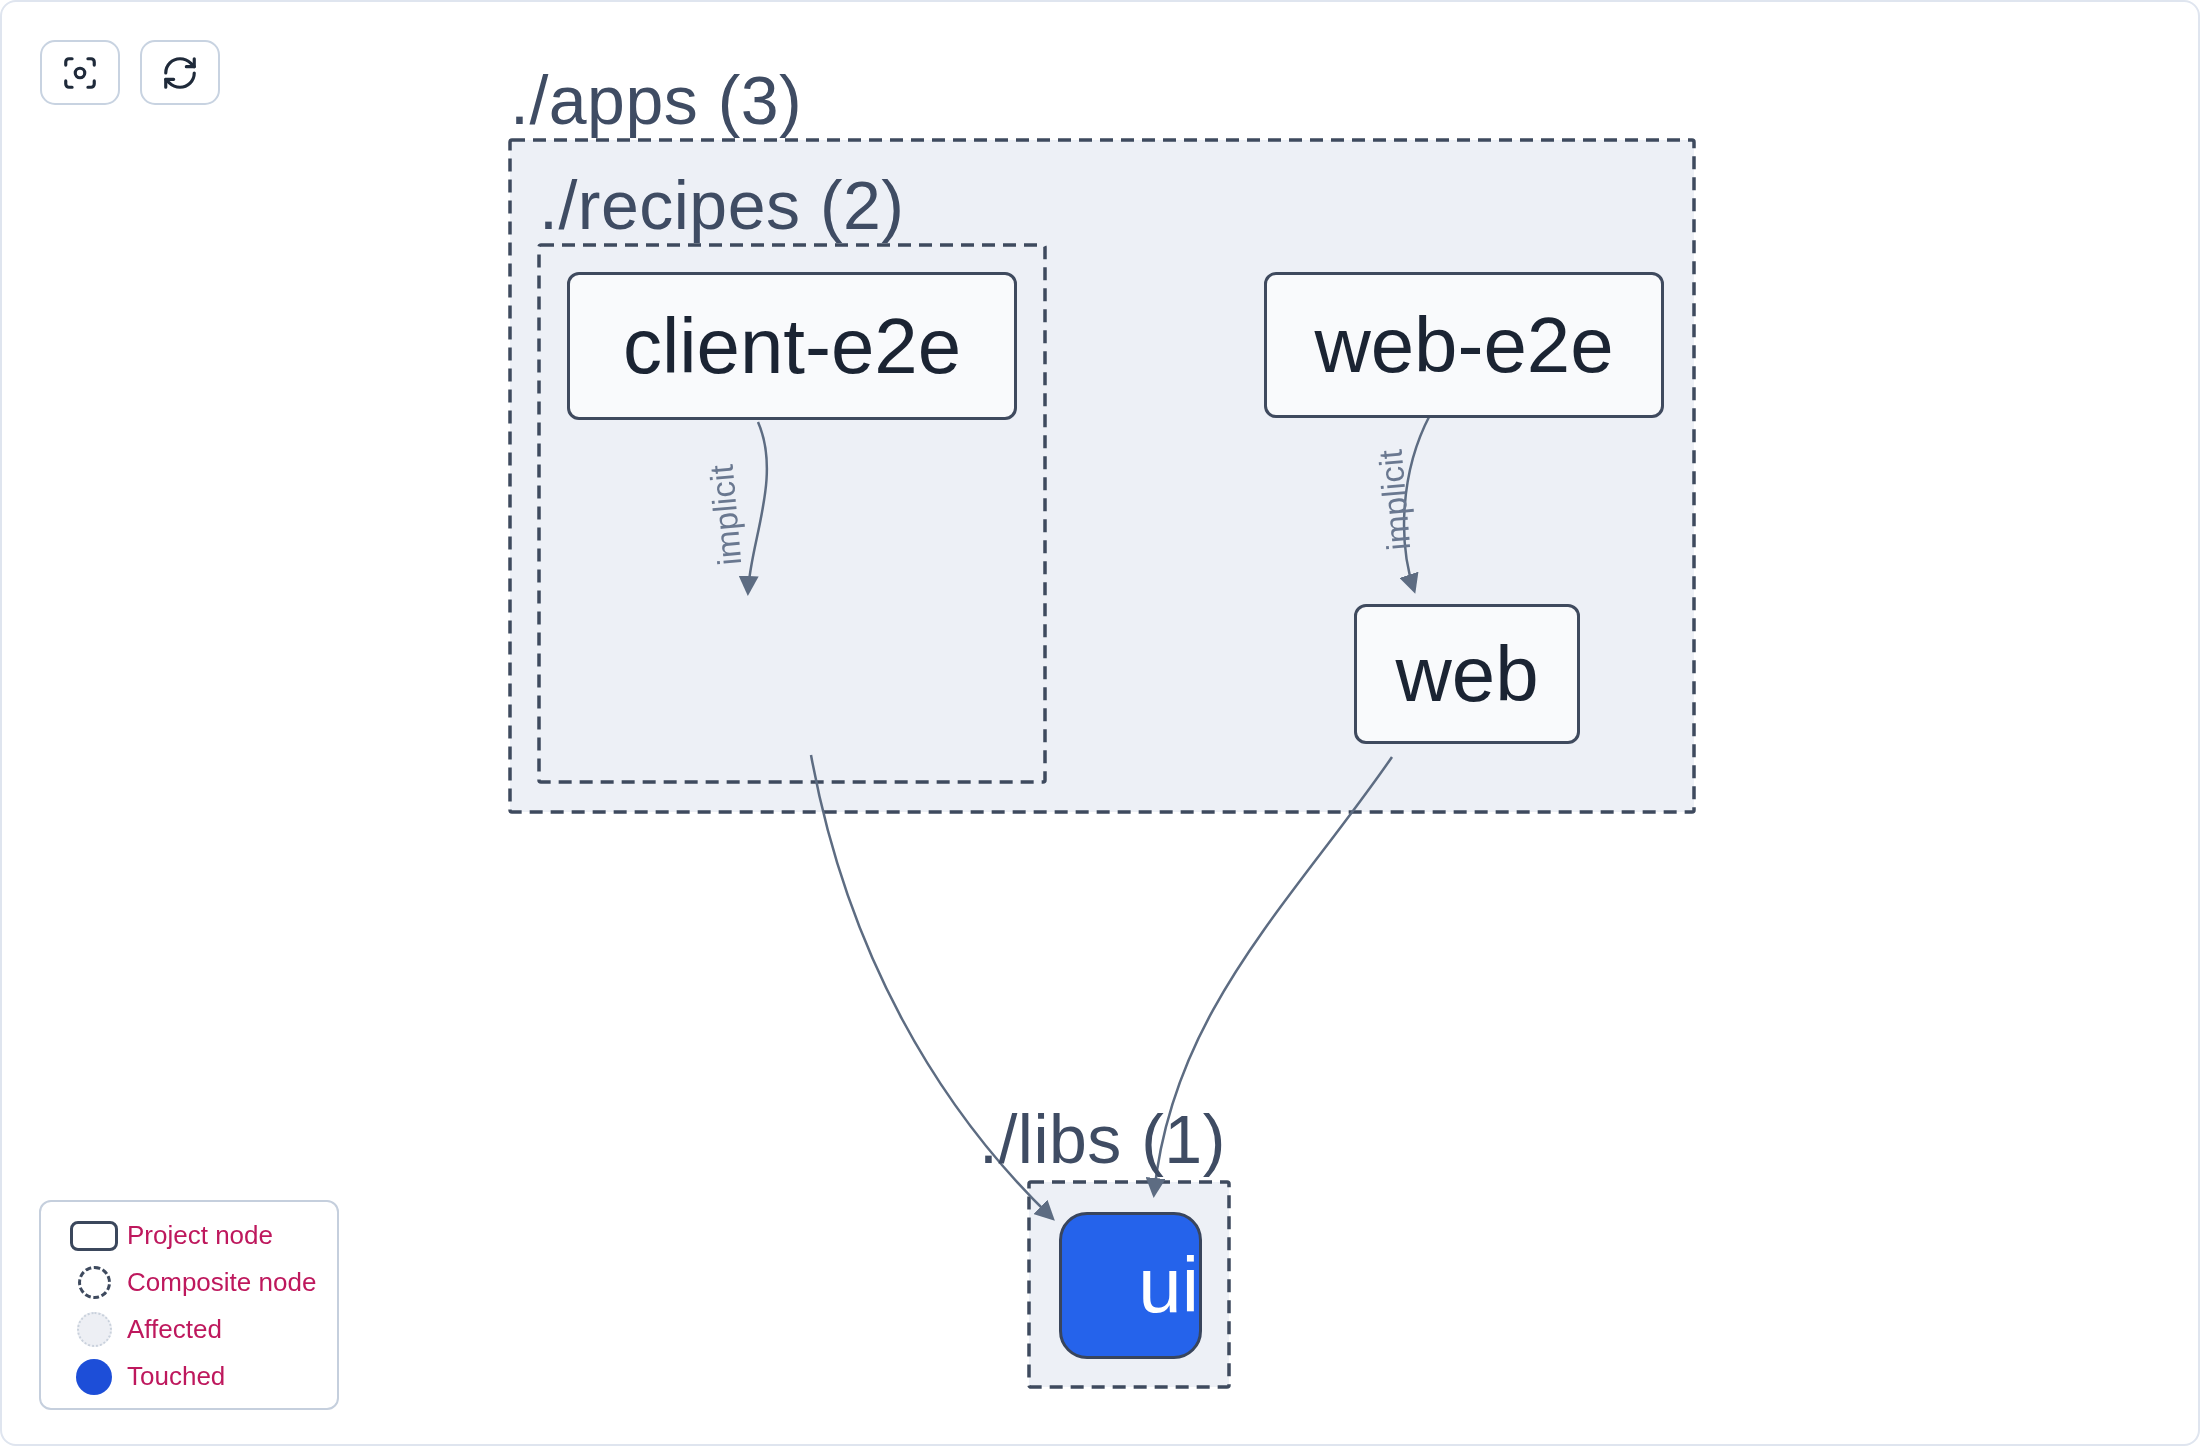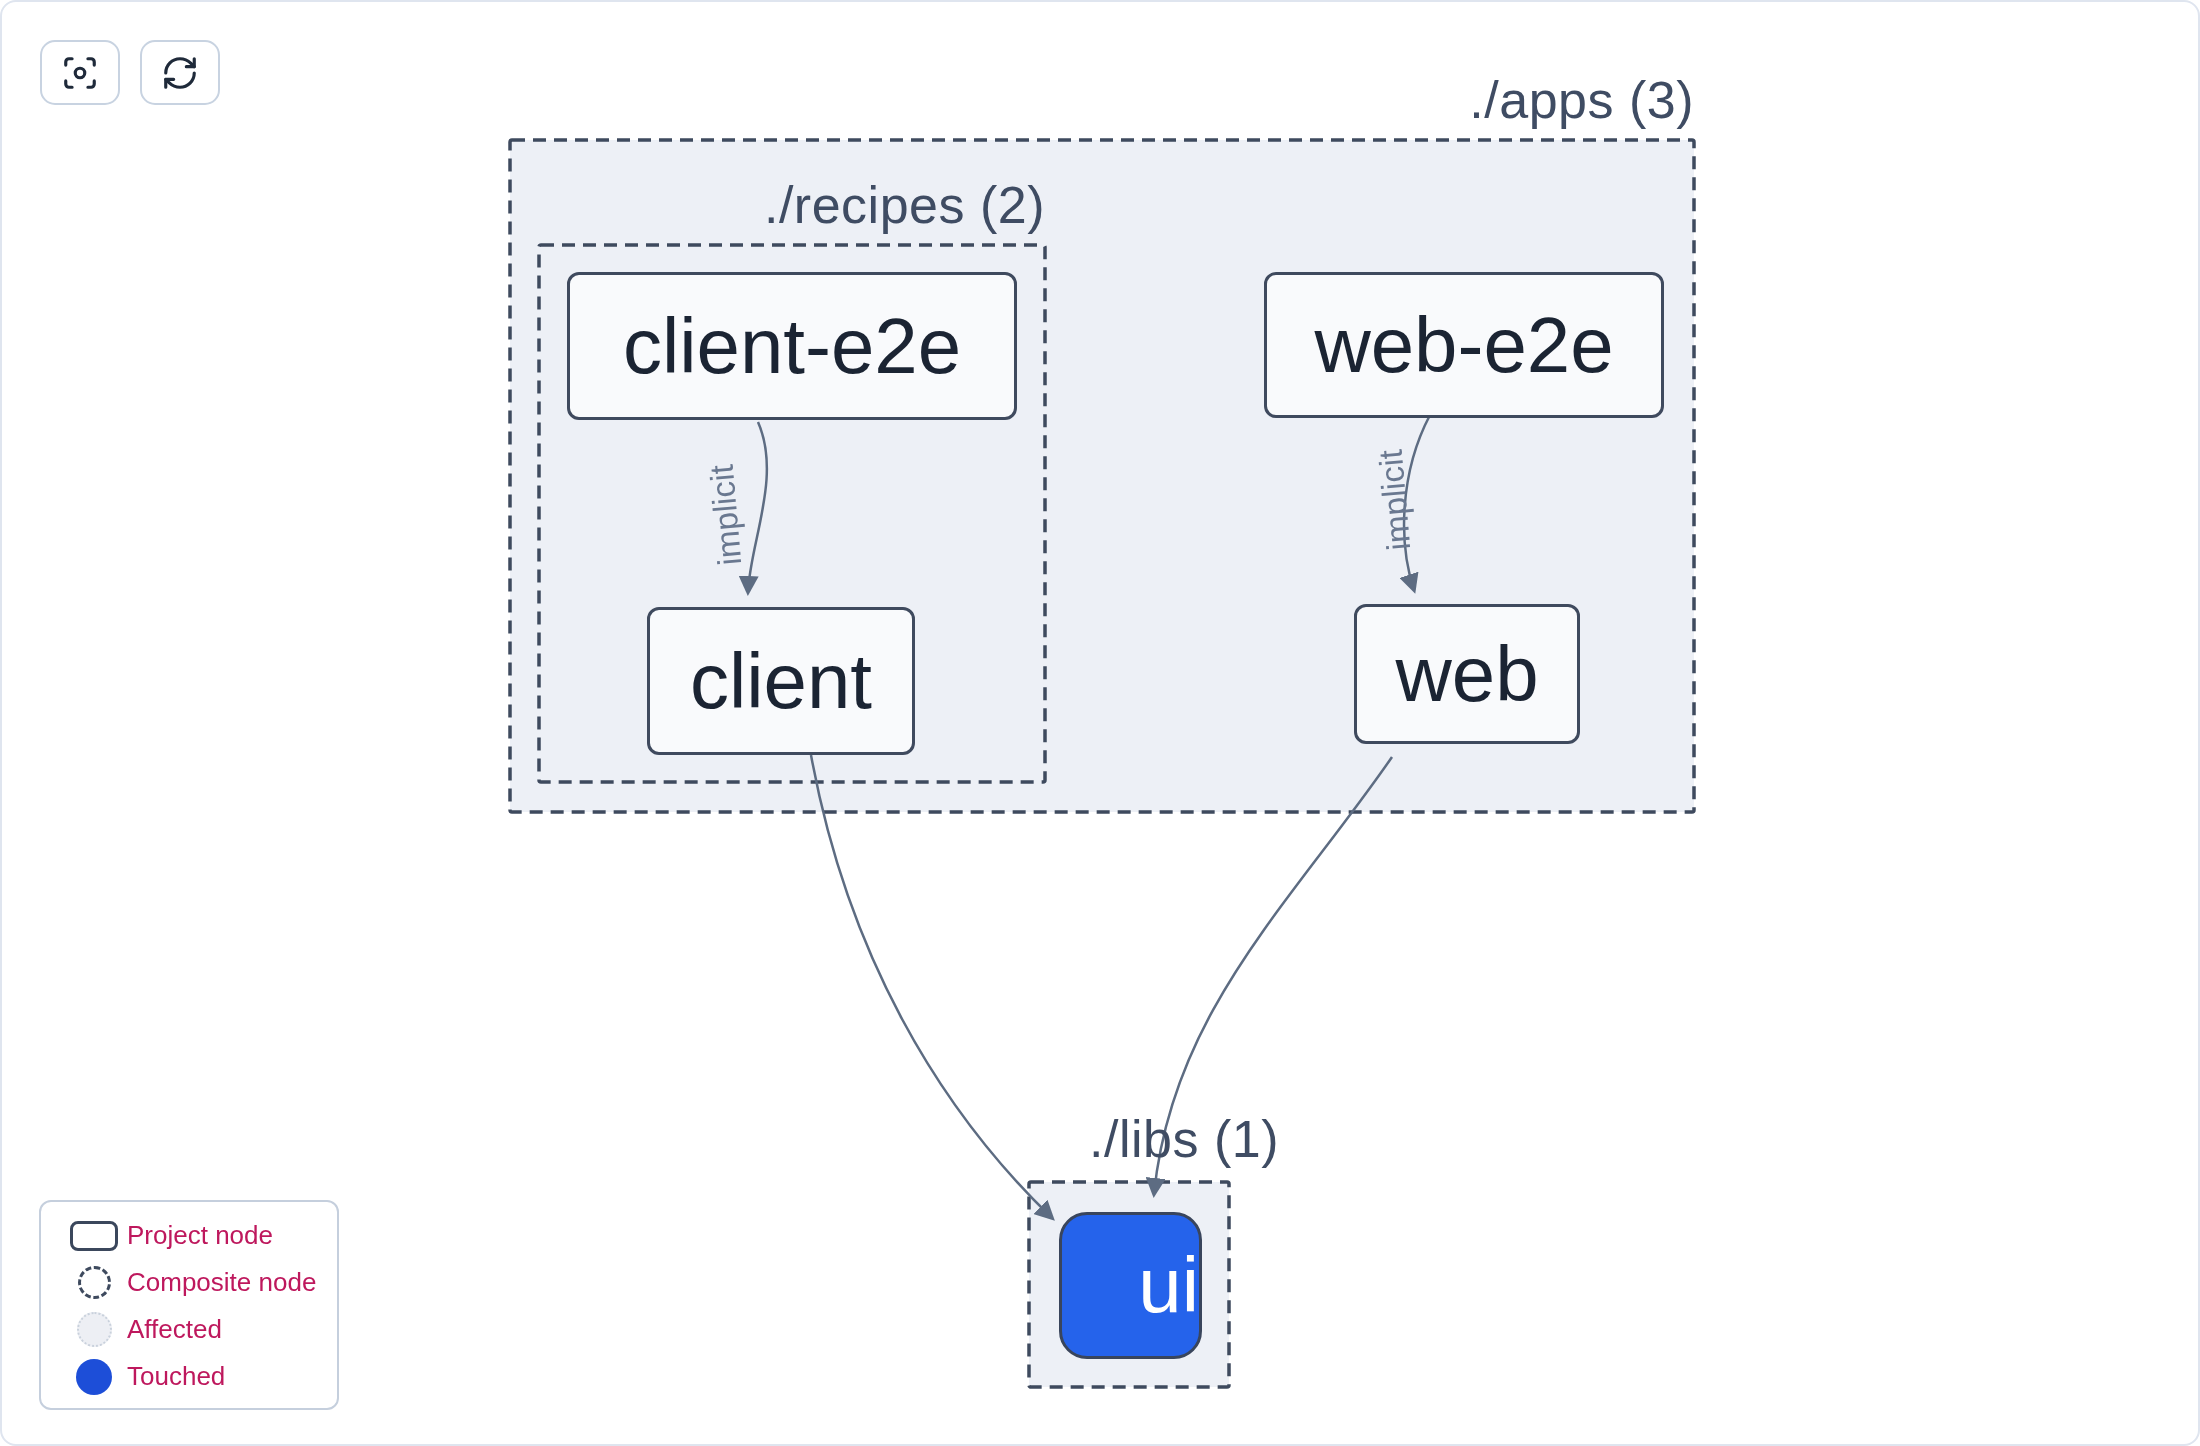--- a/index.html
+++ b/index.html
@@ -28,22 +28,22 @@
     stroke: #5d6c82;
     stroke-width: 2.5;
   }
 
   
   .composite-label {
     position: absolute;
     z-index: 2;
     height: 80px;
     line-height: 80px;
-    text-align: right;
-    font-size: 52px;
+    text-align: left;
+    font-size: 68px;
     color: #3f4c63;
     white-space: nowrap;
     letter-spacing: 0.5px;
     cursor: pointer;
   }
 
   
   .edge-label {
     position: absolute;
     z-index: 2;
@@ -138,23 +138,20 @@
   <div class="composite-label" style="left:977px; top:1097px; width:300px;">./libs (1)</div>
 
   <div class="edge-label" style="left:644px; top:496px;">implicit</div>
   <div class="edge-label" style="left:1313px; top:481px;">implicit</div>
 
   <div class="node" style="left:565px; top:270px; width:450px; height:148px;">
     <span>client-e2e</span>
   </div>
   <div class="node" style="left:1262px; top:270px; width:400px; height:146px;">
     <span>web-e2e</span>
-  </div>
-  <div class="node" style="left:645px; top:605px; width:268px; height:148px;">
-    <span>client</span>
   </div>
   <div class="node" style="left:1352px; top:602px; width:226px; height:140px;">
     <span>web</span>
   </div>
   <div class="node touched" style="left:1057px; top:1210px; width:143px; height:147px;">
     <span>ui</span>
   </div>
 
   <div class="toolbar">
     <button class="tool-btn">

